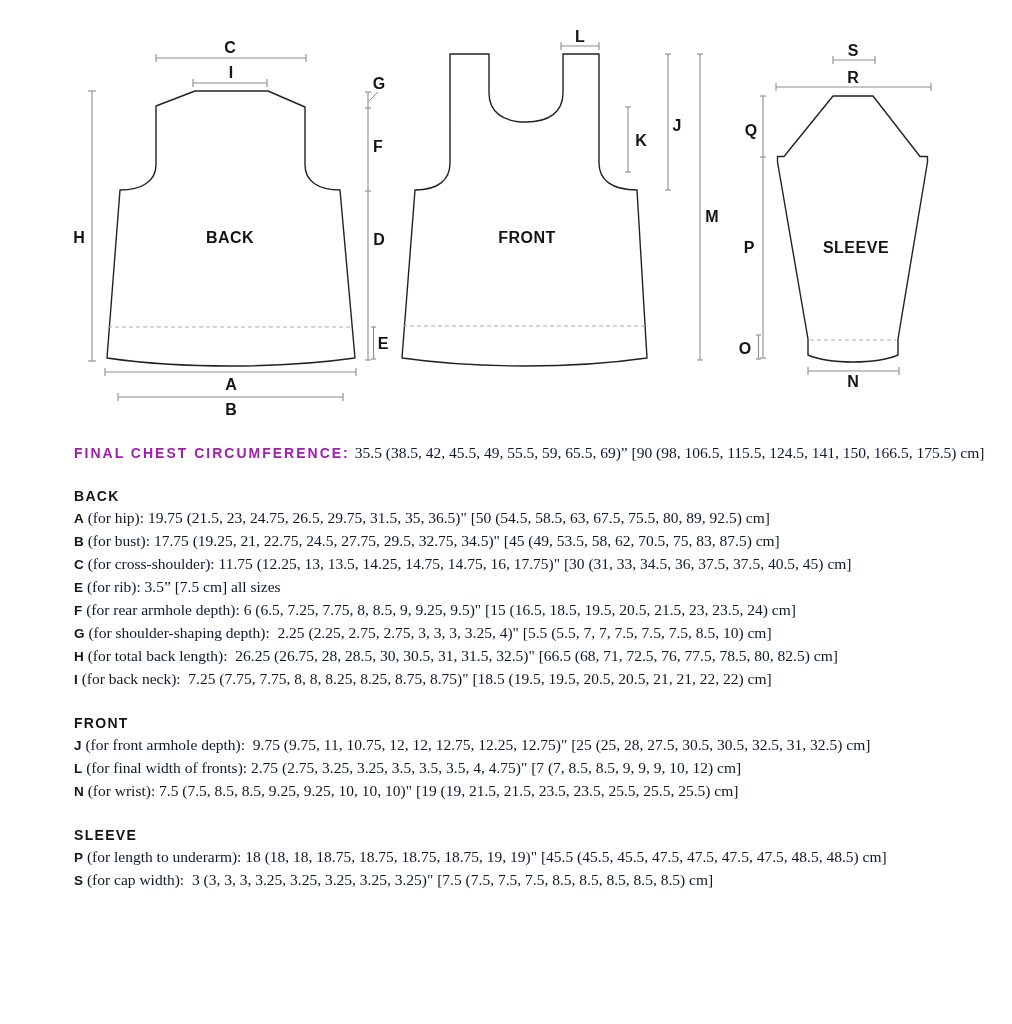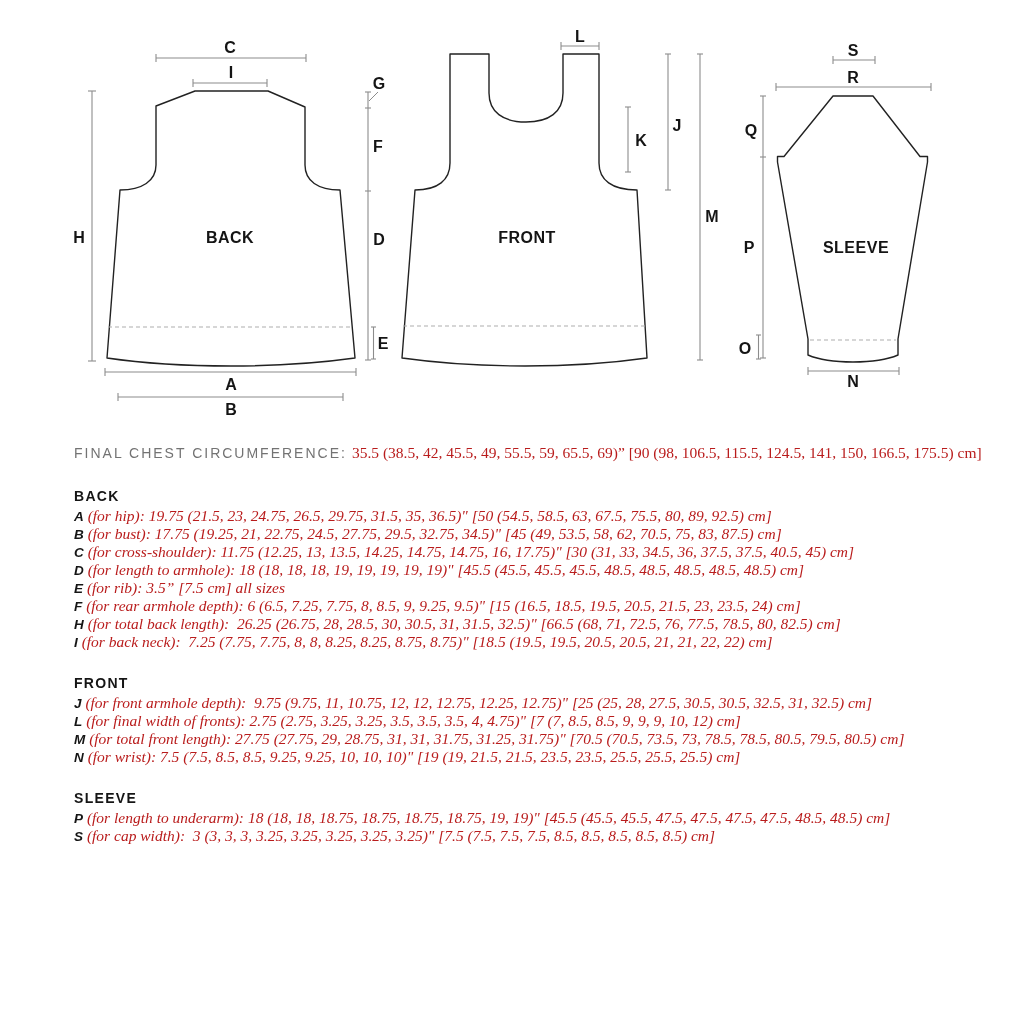--- a/index.html
+++ b/index.html
@@ -7,28 +7,28 @@
         font-family:"Liberation Sans",sans-serif;color:#1b1b1b;}
   .diagram{position:absolute;left:0;top:0;}
   .diagram path.outline{fill:none;stroke:#222;stroke-width:1.4;stroke-linejoin:round;}
   .diagram line.measure, .diagram line.tick{stroke:#8c8c8c;stroke-width:1.1;}
   .diagram line.pointer{stroke:#8c8c8c;stroke-width:1;}
   .diagram path.rib{fill:none;stroke:#aeaeae;stroke-width:1.2;stroke-dasharray:4 3;}
   .diagram text{font-family:"Liberation Sans",sans-serif;font-weight:700;font-size:16px;fill:#141414;}
   .diagram text.piece{font-size:16px;letter-spacing:.5px;}
   .textblock{position:absolute;left:74px;top:442px;width:936px;}
   .chestline{margin:0 0 22px 0;line-height:21px;white-space:pre-wrap;}
-  .hdr{font-family:"Liberation Sans",sans-serif;font-weight:400;font-size:14px;
-       letter-spacing:2px;color:#737373;}
+  .hdr{font-family:"Liberation Sans",sans-serif;font-weight:700;font-size:14px;
+       letter-spacing:2px;color:#a21caf;}
   .sect{margin:22px 0 0 0;}
   .sect-title{font-family:"Liberation Sans",sans-serif;font-weight:700;font-size:14px;
        letter-spacing:1.3px;line-height:21px;color:#151515;}
-  .row{line-height:17px;white-space:pre-wrap;font-style:italic;}
+  .row{line-height:22px;white-space:pre-wrap;}
   .ltr{font-family:"Liberation Sans",sans-serif;font-weight:700;font-size:13.5px;color:#151515;}
-  .val{font-family:"Liberation Serif",serif;font-size:15.5px;color:#b91c1c;}
+  .val{font-family:"Liberation Serif",serif;font-size:15.5px;color:#0f172a;}
   .chestline .val{margin-left:5px;}
 </style>
 </head>
 <body>
 
 <div class="page">
 
   <svg class="diagram" width="1012" height="432" viewBox="0 0 1012 432">
 
     <g>
@@ -147,32 +147,31 @@
 
   <div class="textblock">
 
     <p class="chestline"><span class="hdr">FINAL CHEST CIRCUMFERENCE:</span><span class="val">35.5 (38.5, 42, 45.5, 49, 55.5, 59, 65.5, 69)” [90 (98, 106.5, 115.5, 124.5, 141, 150, 166.5, 175.5) cm]</span></p>
 
     <div class="sect">
       <div class="sect-title">BACK</div>
       <div class="row"><span class="ltr">A</span><span class="val"> (for hip): 19.75 (21.5, 23, 24.75, 26.5, 29.75, 31.5, 35, 36.5)" [50 (54.5, 58.5, 63, 67.5, 75.5, 80, 89, 92.5) cm]</span></div>
       <div class="row"><span class="ltr">B</span><span class="val"> (for bust): 17.75 (19.25, 21, 22.75, 24.5, 27.75, 29.5, 32.75, 34.5)" [45 (49, 53.5, 58, 62, 70.5, 75, 83, 87.5) cm]</span></div>
       <div class="row"><span class="ltr">C</span><span class="val"> (for cross-shoulder): 11.75 (12.25, 13, 13.5, 14.25, 14.75, 14.75, 16, 17.75)" [30 (31, 33, 34.5, 36, 37.5, 37.5, 40.5, 45) cm]</span></div>
-      <div class="row"><span class="ltr">D</span><span class="val"> (for length to armhole): 18 (18, 18, 18, 19, 19, 19, 19, 19)" [45.5 (45.5, 45.5, 45.5, 48.5, 48.5, 48.5, 48.5, 48.5) cm]</span></div>
       <div class="row"><span class="ltr">E</span><span class="val"> (for rib): 3.5” [7.5 cm] all sizes</span></div>
       <div class="row"><span class="ltr">F</span><span class="val"> (for rear armhole depth): 6 (6.5, 7.25, 7.75, 8, 8.5, 9, 9.25, 9.5)" [15 (16.5, 18.5, 19.5, 20.5, 21.5, 23, 23.5, 24) cm]</span></div>
+      <div class="row"><span class="ltr">G</span><span class="val"> (for shoulder-shaping depth):  2.25 (2.25, 2.75, 2.75, 3, 3, 3, 3.25, 4)" [5.5 (5.5, 7, 7, 7.5, 7.5, 7.5, 8.5, 10) cm]</span></div>
       <div class="row"><span class="ltr">H</span><span class="val"> (for total back length):  26.25 (26.75, 28, 28.5, 30, 30.5, 31, 31.5, 32.5)" [66.5 (68, 71, 72.5, 76, 77.5, 78.5, 80, 82.5) cm]</span></div>
       <div class="row"><span class="ltr">I</span><span class="val"> (for back neck):  7.25 (7.75, 7.75, 8, 8, 8.25, 8.25, 8.75, 8.75)" [18.5 (19.5, 19.5, 20.5, 20.5, 21, 21, 22, 22) cm]</span></div>
     </div>
 
     <div class="sect">
       <div class="sect-title">FRONT</div>
       <div class="row"><span class="ltr">J</span><span class="val"> (for front armhole depth):  9.75 (9.75, 11, 10.75, 12, 12, 12.75, 12.25, 12.75)" [25 (25, 28, 27.5, 30.5, 30.5, 32.5, 31, 32.5) cm]</span></div>
       <div class="row"><span class="ltr">L</span><span class="val"> (for final width of fronts): 2.75 (2.75, 3.25, 3.25, 3.5, 3.5, 3.5, 4, 4.75)" [7 (7, 8.5, 8.5, 9, 9, 9, 10, 12) cm]</span></div>
-      <div class="row"><span class="ltr">M</span><span class="val"> (for total front length): 27.75 (27.75, 29, 28.75, 31, 31, 31.75, 31.25, 31.75)" [70.5 (70.5, 73.5, 73, 78.5, 78.5, 80.5, 79.5, 80.5) cm]</span></div>
       <div class="row"><span class="ltr">N</span><span class="val"> (for wrist): 7.5 (7.5, 8.5, 8.5, 9.25, 9.25, 10, 10, 10)" [19 (19, 21.5, 21.5, 23.5, 23.5, 25.5, 25.5, 25.5) cm]</span></div>
     </div>
 
     <div class="sect">
       <div class="sect-title">SLEEVE</div>
       <div class="row"><span class="ltr">P</span><span class="val"> (for length to underarm): 18 (18, 18, 18.75, 18.75, 18.75, 18.75, 19, 19)" [45.5 (45.5, 45.5, 47.5, 47.5, 47.5, 47.5, 48.5, 48.5) cm]</span></div>
       <div class="row"><span class="ltr">S</span><span class="val"> (for cap width):  3 (3, 3, 3, 3.25, 3.25, 3.25, 3.25, 3.25)" [7.5 (7.5, 7.5, 7.5, 8.5, 8.5, 8.5, 8.5, 8.5) cm]</span></div>
     </div>
 
   </div>

